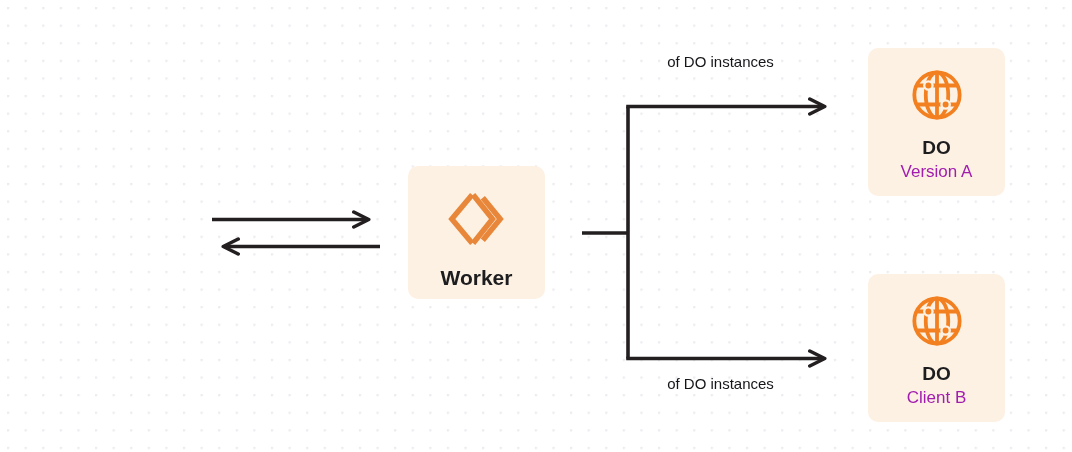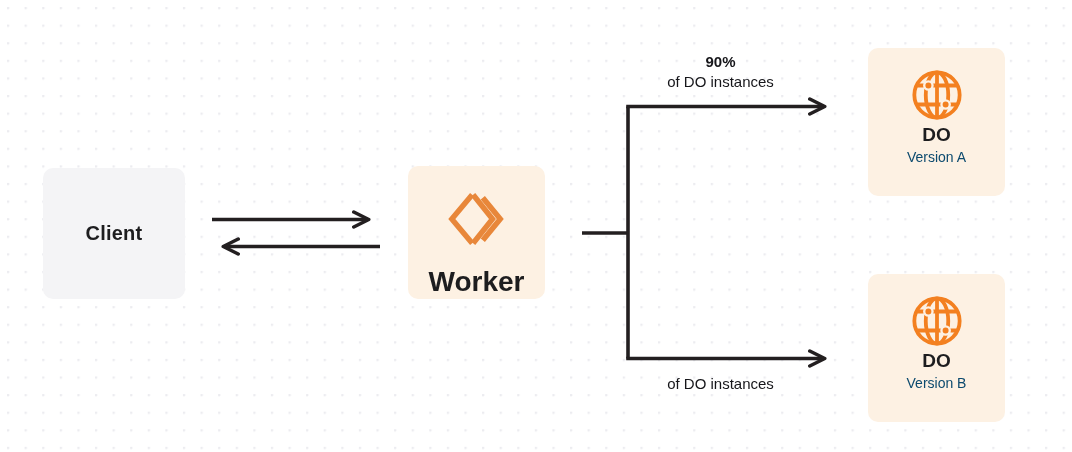--- a/index.html
+++ b/index.html
@@ -53,21 +53,21 @@
   #worker-node {
     left: 408px;
     top: 166px;
     width: 137px;
     height: 133px;
     background-color: #fdf1e3;
     justify-content: flex-start;
     padding-top: 22px;
   }
   #worker-node .node-title {
-    font-size: 28px;
+    font-size: 21px;
     font-weight: 700;
     color: #1d1d1f;
     margin-top: 16px;
   }
   .worker-logo {
     width: 62px;
     height: 62px;
     display: block;
   }
 
@@ -79,26 +79,27 @@
     background-color: #fdf1e3;
     justify-content: flex-start;
     padding-top: 18px;
   }
   #do-a-node { top: 48px; }
   #do-b-node { top: 274px; }
   .do-node .node-title {
     font-size: 19px;
     font-weight: 700;
     color: #1d1d1f;
+    margin-top: 13px;
     line-height: 1.15;
   }
   .do-node .node-subtitle {
-    font-size: 14px;
+    font-size: 17px;
     font-weight: 400;
-    color: #0c4a6e;
+    color: #a21caf;
     margin-top: 3px;
     line-height: 1.2;
   }
   .do-logo {
     width: 58px;
     height: 58px;
     display: block;
   }
 
   
@@ -170,23 +171,20 @@
 
     <g>
       <line x1="626.2" y1="106.5" x2="824" y2="106.5" stroke="#231f20" stroke-width="3.6" stroke-linecap="butt" marker-end="url(#arrowR)"></line>
     </g>
 
     <g>
       <line x1="626.2" y1="358.5" x2="824" y2="358.5" stroke="#231f20" stroke-width="3.6" stroke-linecap="butt" marker-end="url(#arrowR)"></line>
     </g>
   </svg>
 
-  <div class="node" id="client-node">
-    <div class="node-title">Client</div>
-  </div>
 
   <div class="node" id="worker-node">
     <span class="icon-wrap">
       <svg class="worker-logo" viewBox="0 0 64 64" aria-hidden="true">
 
         <path d="M 27 7 L 6 32 L 27 57" fill="none" stroke="#e8873a" stroke-width="5.6" stroke-linecap="butt" stroke-linejoin="miter"></path>
 
         <path d="M 28 7 L 48 32 L 28 57" fill="none" stroke="#e8873a" stroke-width="5.6" stroke-linecap="butt" stroke-linejoin="miter"></path>
 
         <path d="M 38 10 L 56 32 L 38 54" fill="none" stroke="#e8873a" stroke-width="5.6" stroke-linecap="butt" stroke-linejoin="miter"></path>
@@ -221,25 +219,24 @@
           <ellipse cx="32" cy="32" rx="12.4" ry="25"></ellipse>
           <line x1="32" y1="7" x2="32" y2="57"></line>
           <line x1="9.5" y1="21.5" x2="54.5" y2="21.5"></line>
           <line x1="9.5" y1="42.5" x2="54.5" y2="42.5"></line>
         </g>
         <circle cx="22.5" cy="21.5" r="4.6" fill="#f38020" stroke="#fdf1e3" stroke-width="2.6"></circle>
         <circle cx="41.5" cy="42.5" r="4.6" fill="#f38020" stroke="#fdf1e3" stroke-width="2.6"></circle>
       </svg>
     </span>
     <div class="node-title">DO</div>
-    <div class="node-subtitle">Version B</div>
+    <div class="node-subtitle">Client B</div>
   </div>
 
   <div class="edge-label" id="label-90">
-    <span class="pct">90%</span>
     <span class="sub">of DO instances</span>
   </div>
 
   <div class="edge-label" id="label-10">
     <span class="sub">of DO instances</span>
   </div>
 
 </div>
 
 </body></html>

